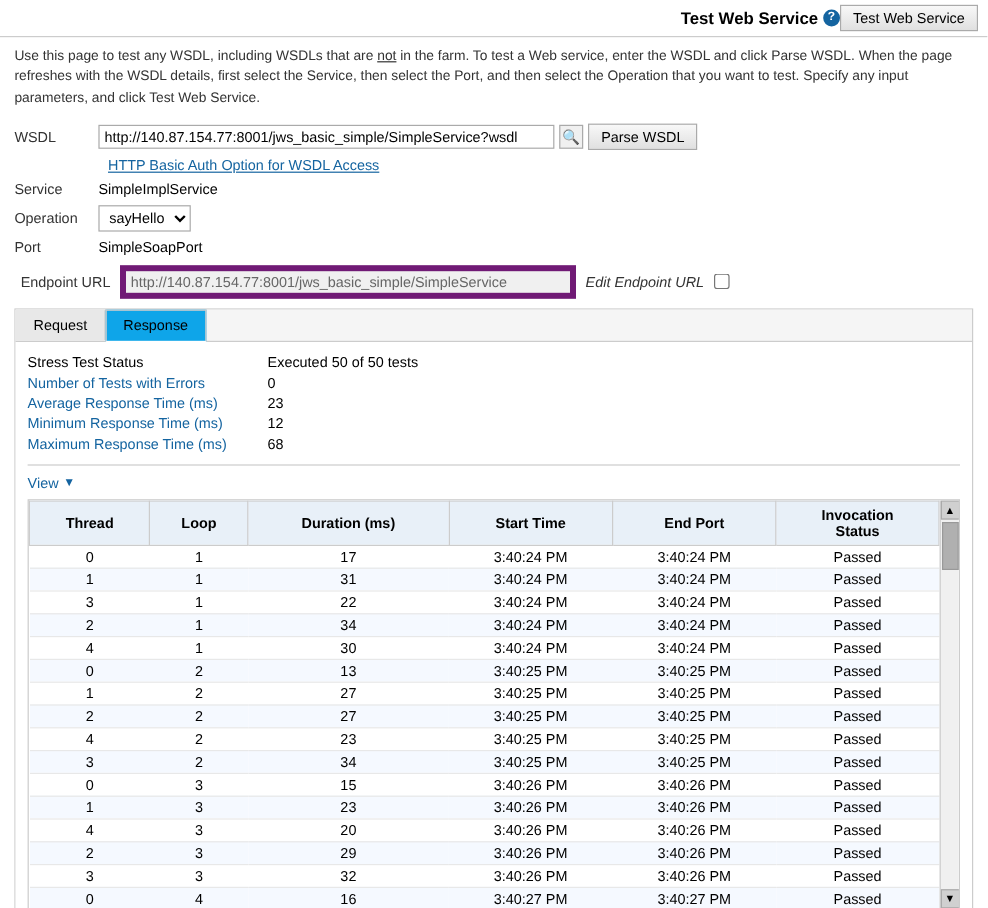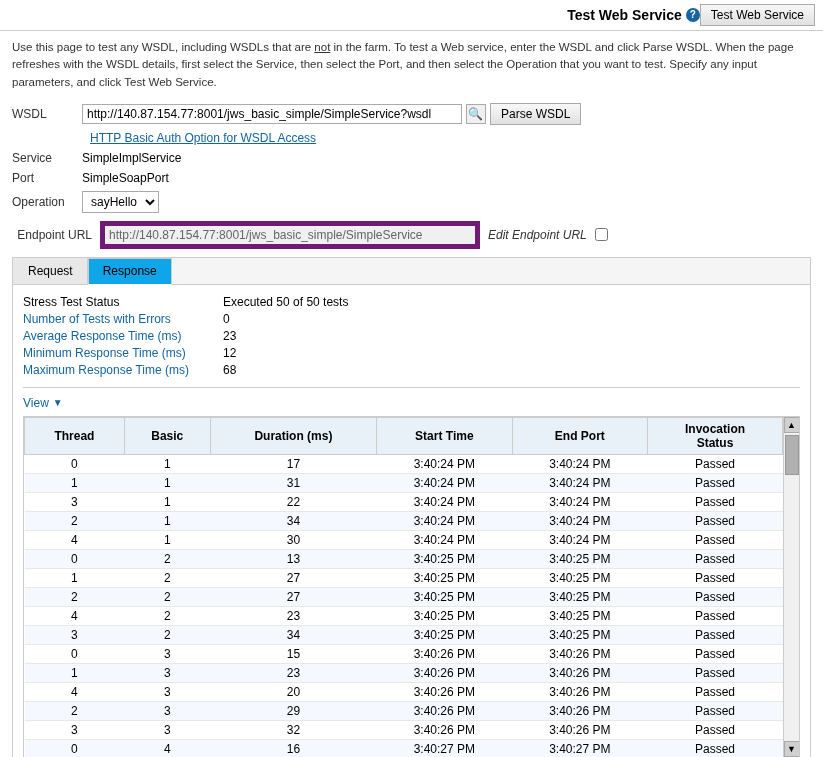--- a/index.html
+++ b/index.html
@@ -290,29 +290,29 @@
   <div style="margin-bottom:6px;">
     <a class="http-auth-link">HTTP Basic Auth Option for WSDL Access</a>
   </div>
 
   <div class="form-row">
     <span class="form-label">Service</span>
     <span class="service-value">SimpleImplService</span>
   </div>
 
   <div class="form-row">
-    <span class="form-label">Port</span>
-    <span class="port-value">SimpleSoapPort</span>
-  </div>
-
-  <div class="form-row">
     <span class="form-label">Operation</span>
     <select class="operation-select">
       <option>sayHello</option>
     </select>
+  </div>
+
+  <div class="form-row">
+    <span class="form-label">Port</span>
+    <span class="port-value">SimpleSoapPort</span>
   </div>
 
   <div class="endpoint-row">
     <span class="endpoint-label">Endpoint URL</span>
     <input type="text" class="endpoint-input" readonly="" value="http://140.87.154.77:8001/jws_basic_simple/SimpleService" style="">
     <span class="edit-endpoint-label">Edit Endpoint URL</span>
     <input type="checkbox" class="edit-endpoint-checkbox" style="">
   </div>
 
   <div class="tabs-container">
@@ -352,21 +352,21 @@
         <span class="view-arrow">▼</span>
       </div>
 
       <div class="data-table-container">
         <div style="display:flex;">
           <div style="flex:1; overflow:hidden; max-height:340px; overflow-y:hidden;">
             <table class="data-table">
               <thead>
                 <tr>
                   <th>Thread</th>
-                  <th>Basic</th>
+                  <th>Loop</th>
                   <th>Duration (ms)</th>
                   <th>Start Time</th>
                   <th>End Port</th>
                   <th>Invocation<br>Status</th>
                 </tr>
               </thead>
               <tbody id="table-body">
               <tr>
                     <td>0</td>
                     <td>1</td>

